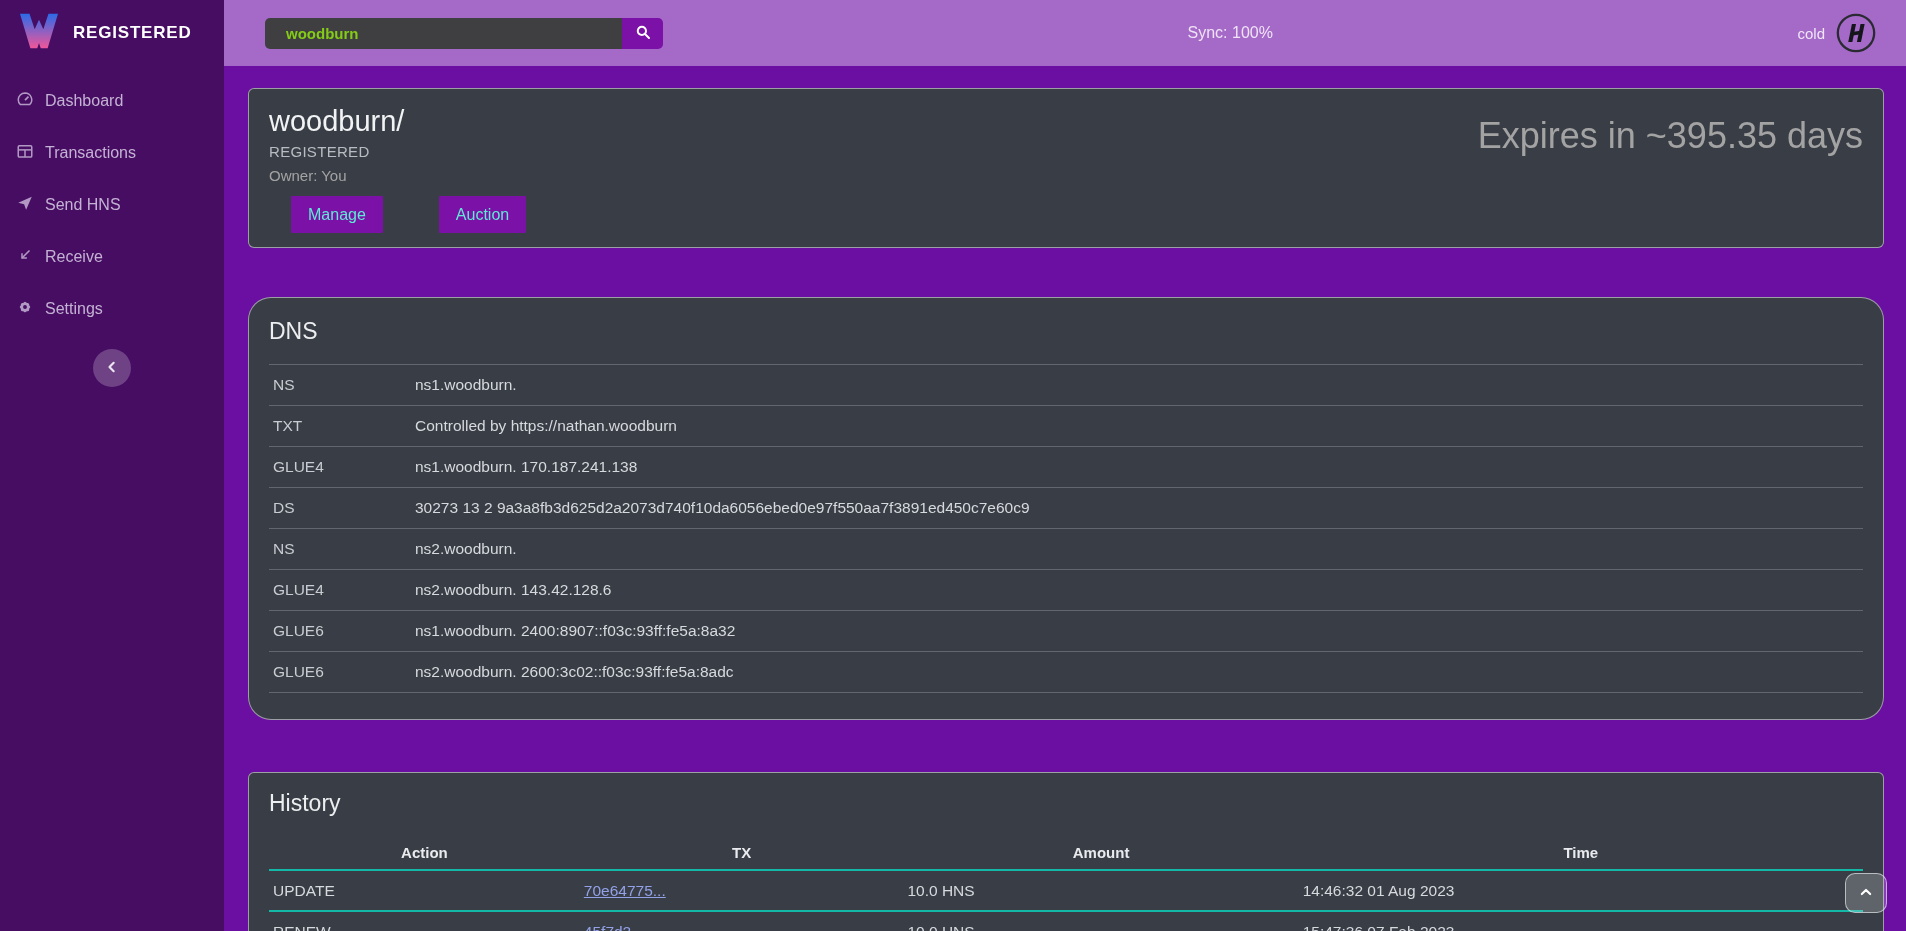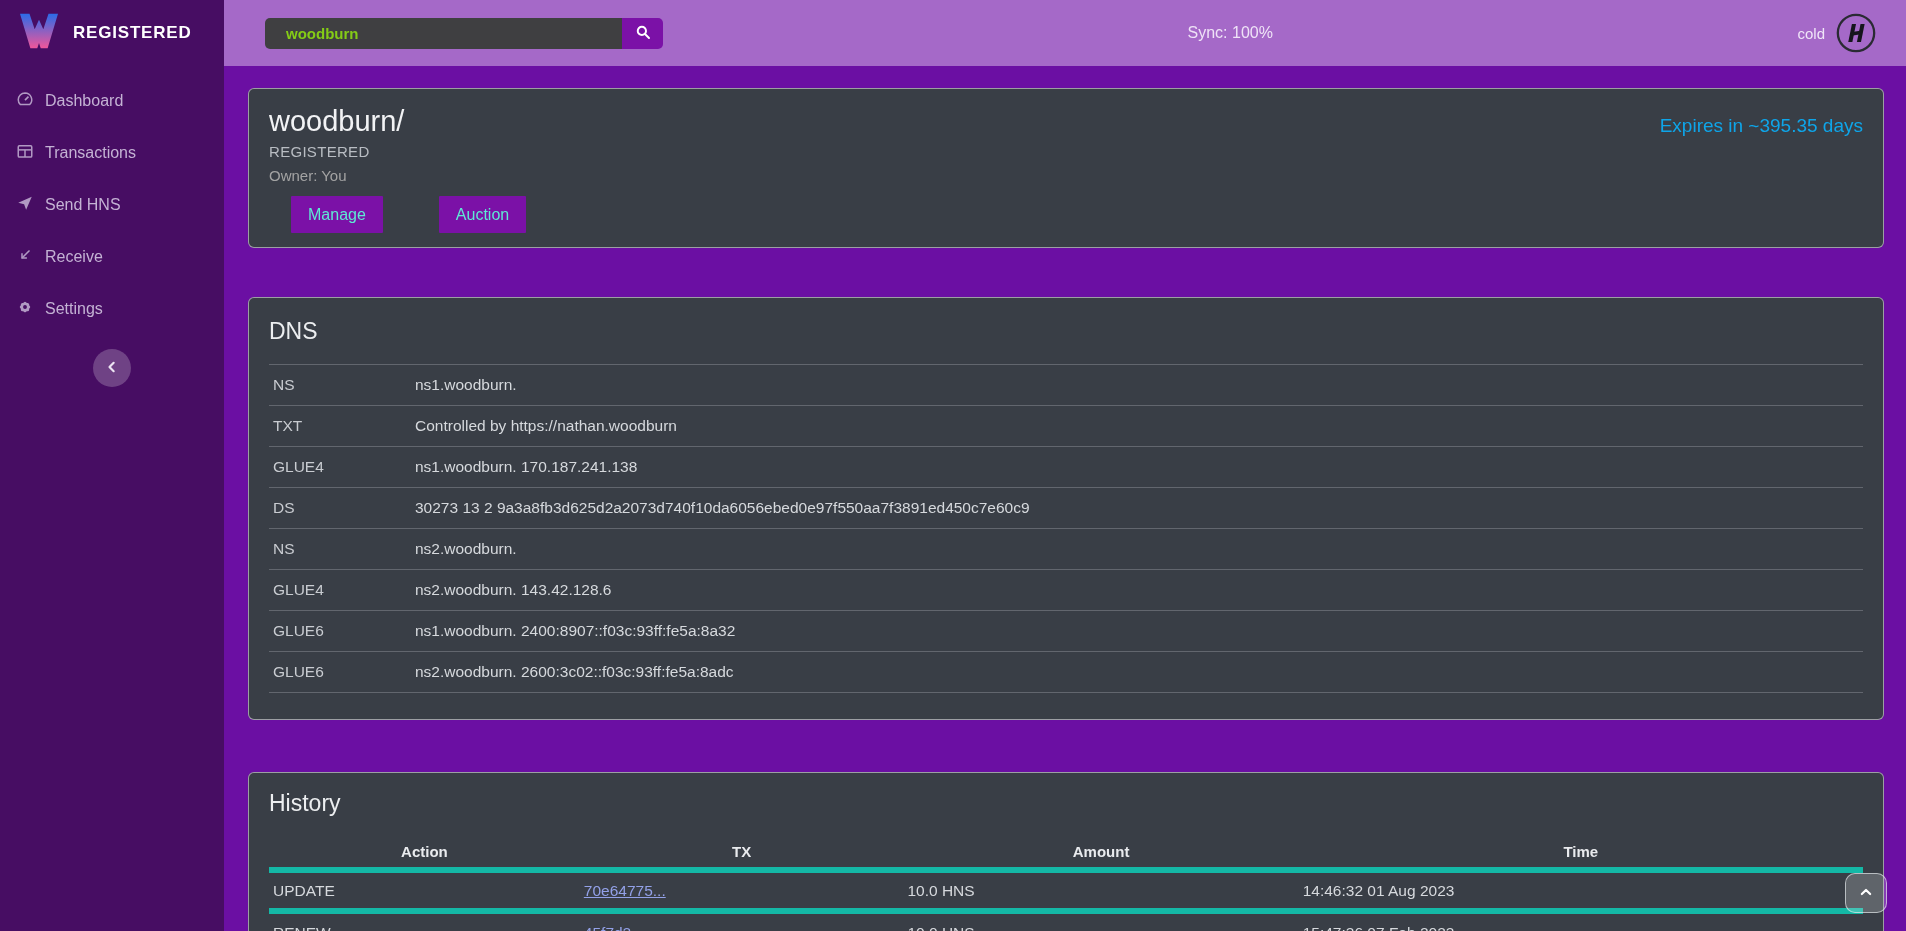--- a/index.html
+++ b/index.html
@@ -80,38 +80,38 @@
   .domain-title { font-size:29px; color:#f2f3f5; font-weight:400; line-height:38px; }
   .domain-status { font-size:15px; color:#b9bdc3; margin-top:3px; letter-spacing:.3px; }
   .domain-owner { font-size:15px; color:#a3a3a3; margin-top:7px; }
   .btn-row { margin-top:12px; display:flex; gap:34px; }
   .btn {
     background:#7b11a7; color:#5eead4; border:none; cursor:pointer;
     border-radius:1px; font-size:16px; height:37px; padding:0 17px;
     font-family:"Liberation Sans","DejaVu Sans",sans-serif;
     margin-left:22px;
   }
-  .domain-expiry { font-size:19px; color:#0ea5e9; padding-top:13px; }
-
-  
-  .dns-card { padding:18px 20px 26px; margin-bottom:52px; }
+  .domain-expiry { font-size:36px; color:#a3a3a3; padding-top:13px; }
+
+  
+  .dns-card { padding:18px 20px 26px; margin-bottom:52px;border-radius:23px; }
   .card-title { font-size:23px; color:#eceef0; font-weight:400; line-height:30px; margin-bottom:18px; }
   table { width:100%; border-collapse:collapse; font-size:15.5px; }
   .dns-table td { height:41px; padding:0 4px; border-top:1px solid #62666e; }
   .dns-table tr:last-child td { border-bottom:1px solid #62666e; }
   .dns-type { width:142px; color:#c9ccd1; }
   .dns-value { color:#d6d9dd; }
 
   
   .history-card { padding:15px 20px 20px; min-height:320px; }
   .history-table th {
     text-align:center; font-size:15px; color:#e9ebee; font-weight:700;
     height:34px; padding:0 4px; vertical-align:middle;
   }
-  .history-table td { height:41px; padding:0 4px; border-top:6px solid #14b8a6; }
+  .history-table td { height:41px; padding:0 4px; border-top:2px solid #14b8a6; }
   .tx-link { color:#93a1e8; text-decoration:underline; cursor:pointer; }
 
   .scroll-top-btn {
     position:absolute; right:19px; bottom:18px;
     width:42px; height:40px; border-radius:10px;
     background:rgba(233,236,239,.22);
     border:1px solid rgba(233,236,239,.65);
     cursor:pointer; display:flex; align-items:center; justify-content:center;
   }
   .scroll-top-btn svg { width:20px; height:20px; }

